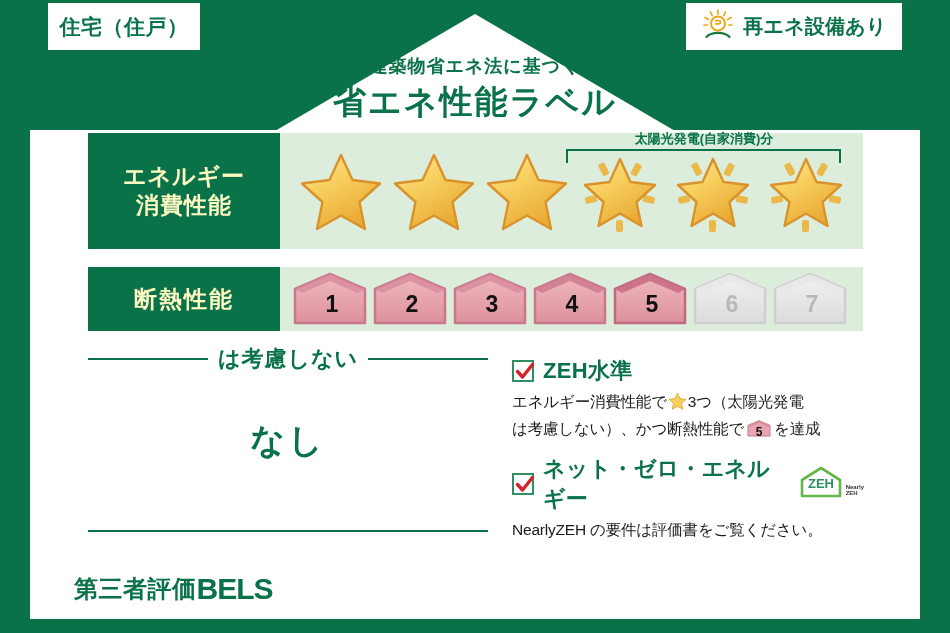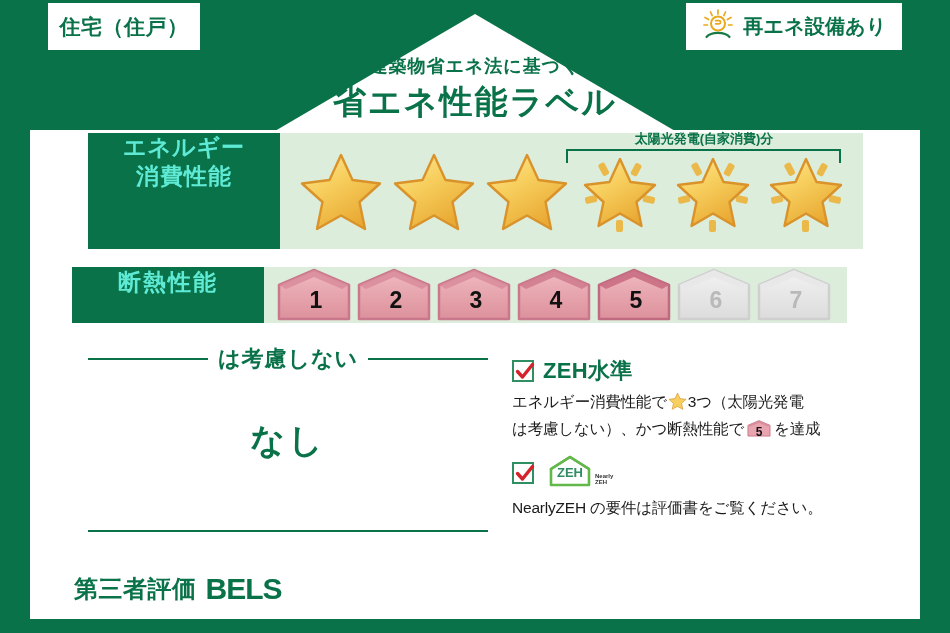--- a/index.html
+++ b/index.html
@@ -92,45 +92,46 @@
     letter-spacing: 2px;
   }
   
   .perf-row {
     position: absolute;
     display: flex;
     align-items: stretch;
   }
   .row-label {
     background: #0a7249;
-    color: #5eead4;
+    color: #fef9c3;
     font-weight: bold;
     display: flex;
     flex-direction: column;
     align-items: center;
+    justify-content: center;
     box-sizing: border-box;
   }
   .row-body {
     background: #dceddc;
     flex: 1;
     position: relative;
   }
   #row-energy {
     left: 88px; top: 133px;
     width: 775px; height: 116px;
   }
   #row-energy .row-label {
     width: 192px;
     font-size: 23px;
     line-height: 1.28;
     letter-spacing: 1px;
   }
   #row-insulation {
-    left: 72px; top: 267px;
-    width: 775px; height: 56px;
+    left: 88px; top: 267px;
+    width: 775px; height: 64px;
   }
   #row-insulation .row-label {
     width: 192px;
     font-size: 23px;
     letter-spacing: 2px;
   }
   
   .stars-area {
     position: absolute;
     left: 0; top: 0;
@@ -320,21 +321,20 @@
     height: 73px;
   }
   .bels-badge {
     position: absolute;
     left: 62px;
     top: 8px;
     height: 42px;
     background: #ffffff;
     display: flex;
     align-items: center;
-    gap: 9px;
     padding: 0 12px;
     box-sizing: border-box;
   }
   .bels-jp {
     font-size: 24px;
     font-weight: bold;
     color: #0a7249;
     letter-spacing: 0.5px;
   }
   .bels-en {
@@ -579,20 +579,21 @@
             </svg><span>5</span></span><span>を達成</span></div>
     </div>
 
     <div class="zeh-item">
       <div class="zeh-head">
         <span class="checkbox">
           <svg width="20" height="20" viewBox="0 0 20 20">
             <path d="M2.5 9.5 L7.5 15 L17.5 2.5" fill="none" stroke="#d4232a" stroke-width="3.4" stroke-linecap="round" stroke-linejoin="round"></path>
           </svg>
         </span>
+        <span class="zeh-title">ネット・ゼロ・エネルギー</span>
         <span class="zeh-logo">
           <span>
             <svg width="46" height="34" viewBox="0 0 46 34">
               <path d="M4 15 L23 3 L42 15 L42 31 L4 31 Z" fill="#ffffff" stroke="#63b84a" stroke-width="2.6" stroke-linejoin="round" stroke-linecap="round"></path>
               <path d="M4 15 L23 3 L42 15" fill="none" stroke="#63b84a" stroke-width="2.6" stroke-linejoin="round" stroke-linecap="round"></path>
               <text x="23" y="23" text-anchor="middle" font-family="'Liberation Sans', sans-serif" font-size="13" font-weight="bold" fill="#2f8f62">ZEH</text>
             </svg>
           </span>
           <span class="zeh-logo-sub">
             <span>Nearly</span><br>

